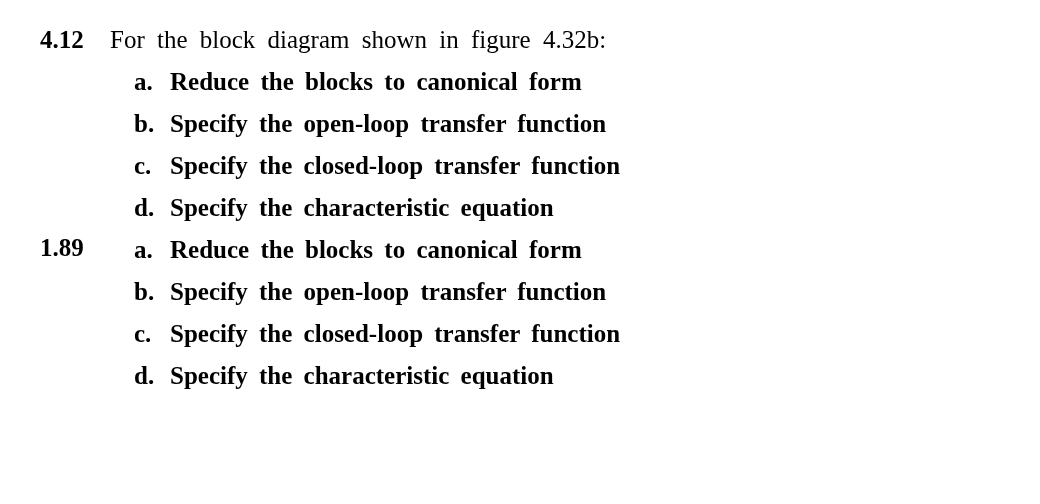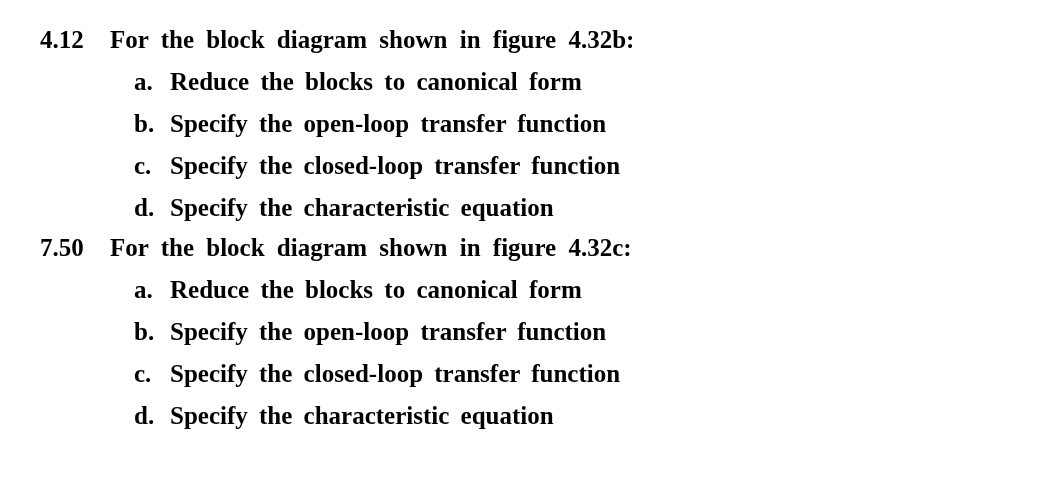--- a/index.html
+++ b/index.html
@@ -18,21 +18,20 @@
     .problem-number {
       font-weight: bold;
       min-width: 70px;
       flex-shrink: 0;
     }
     .problem-content {
       flex: 1;
     }
     .problem-stem {
       word-spacing: 6px;
-      font-weight: bold;
     }
     .subitems {
       margin-top: 2px;
       padding-left: 24px;
     }
     .subitem {
       display: flex;
       align-items: flex-start;
       margin-top: 2px;
     }
@@ -70,23 +69,22 @@
         </div>
         <div class="subitem">
           <span class="subitem-label">d.</span>
           <span class="subitem-text">Specify the characteristic equation</span>
         </div>
       </div>
     </div>
   </div>
 
   <div class="problem">
-    <div class="problem-number">7.50</div>
+    <div class="problem-number">1.89</div>
     <div class="problem-content">
-      <div class="problem-stem">For the block diagram shown in figure 4.32c:</div>
       <div class="subitems">
         <div class="subitem">
           <span class="subitem-label">a.</span>
           <span class="subitem-text">Reduce the blocks to canonical form</span>
         </div>
         <div class="subitem">
           <span class="subitem-label">b.</span>
           <span class="subitem-text">Specify the open-loop transfer function</span>
         </div>
         <div class="subitem">

